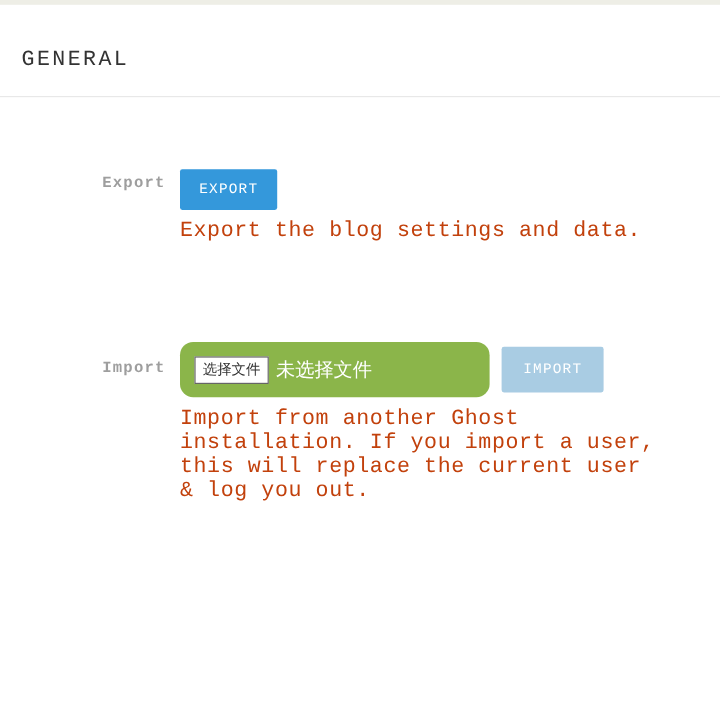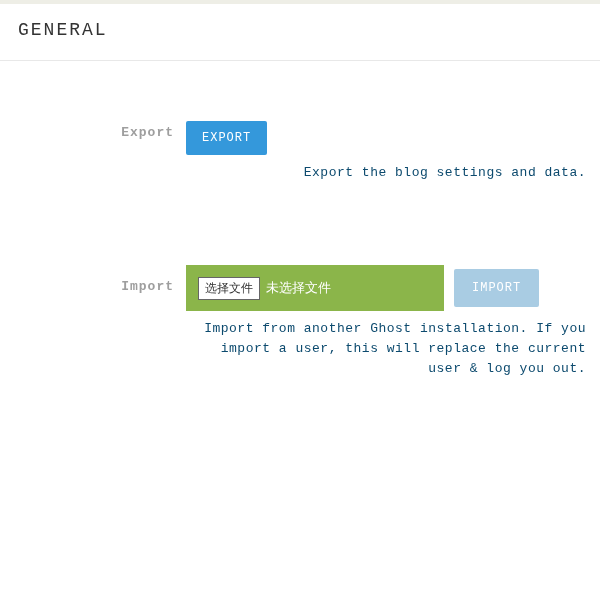--- a/index.html
+++ b/index.html
@@ -10,34 +10,33 @@
     background: #ffffff;
     width: 600px;
     height: 592px;
     position: relative;
   }
   .topbar {
     height: 4px;
     background: #eeeee6;
   }
   .header {
-    padding: 16px 0 20px 18px;
+    padding: 36px 0 20px 18px;
     font-size: 18px;
     letter-spacing: 2px;
     color: #333;
     border-bottom: 1px solid #e8e8e8;
   }
   .content {
     padding-top: 60px;
   }
   .row {
     display: flex;
     padding: 0 14px;
     margin-bottom: 82px;
-    margin-left: 36px;
   }
   .label-col {
     width: 136px;
     text-align: right;
     padding-right: 12px;
     padding-top: 4px;
     color: #9e9e9e;
     font-weight: bold;
     letter-spacing: 1px;
     font-size: 13px;
@@ -58,35 +57,34 @@
     letter-spacing: 1px;
     border: none;
     border-radius: 2px;
     cursor: pointer;
   }
   .btn-blue { background: #3498db; }
   .btn-light-blue { background: #a9cce3; }
   .btn-red { background: #e74c3c; }
   .desc {
     margin-top: 8px;
-    color: #0c4a6e;
-    font-size: 13px;
+    color: #c2410c;
+    font-size: 18px;
     letter-spacing: 0.5px;
     line-height: 20px;
     max-width: 400px;
-    text-align: right;
   }
   .import-line {
     display: flex;
     align-items: center;
     gap: 10px;
   }
   .file-wrap {
     background: #8bb54a;
-    border-radius: 0;
+    border-radius: 11px;
     height: 46px;
     width: 258px;
     display: flex;
     align-items: center;
     padding: 0 12px;
     color: #fff;
     font-size: 13px;
     letter-spacing: 1px;
   }
   .file-native-btn {
@@ -94,21 +92,21 @@
     color: #333;
     font-family: sans-serif;
     font-size: 12px;
     padding: 2px 6px;
     border: 1px solid #666;
     margin-right: 6px;
     letter-spacing: 0;
   }
   .file-status {
     font-family: Liberation Mono, monospace;
-    font-size: 13px;
+    font-size: 16px;
     letter-spacing: 0;
   }
 </style>
 </head>
 <body>
 
 <div class="topbar"></div>
 
 <div class="header">GENERAL</div>
 

